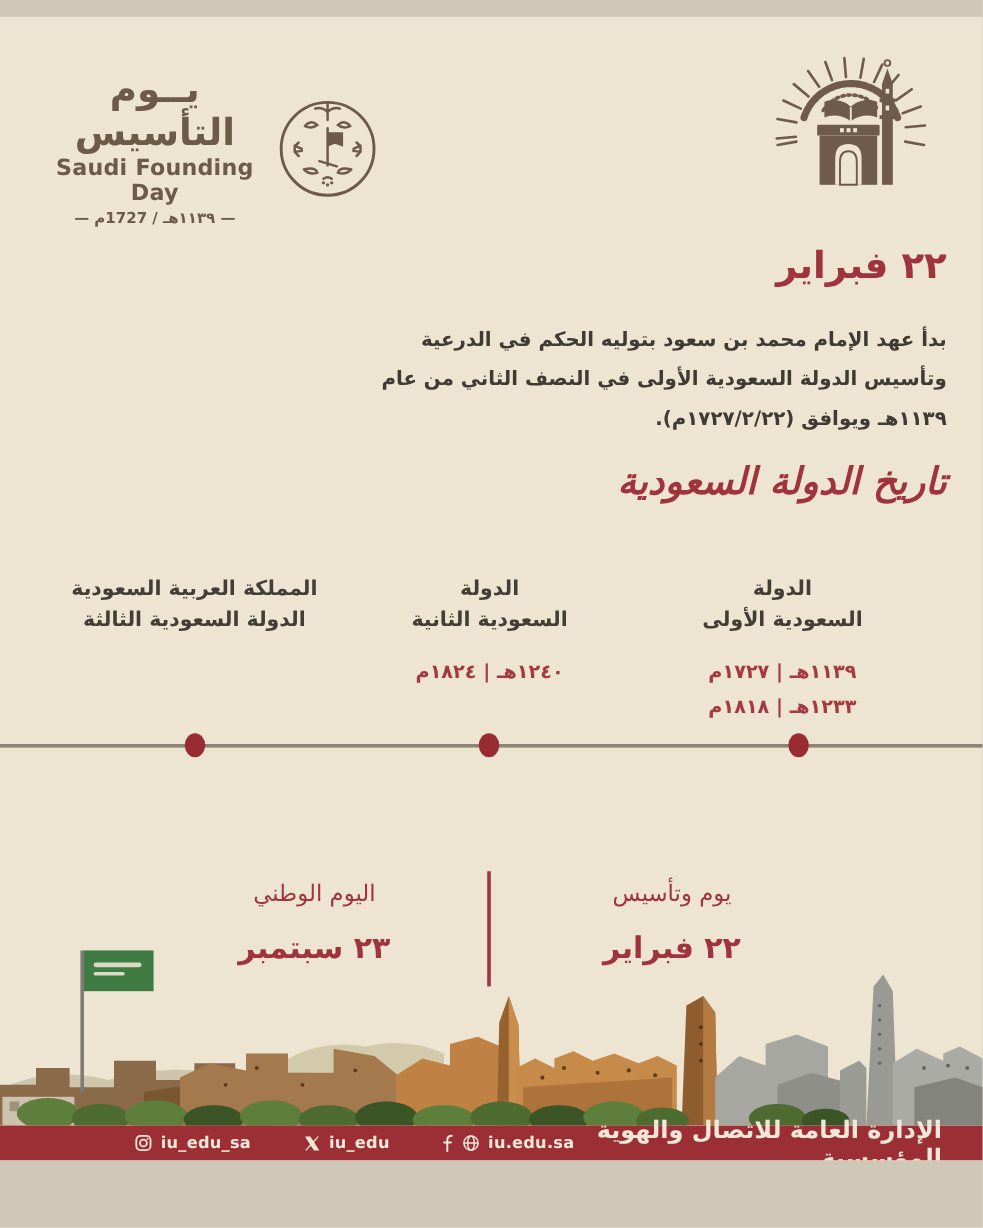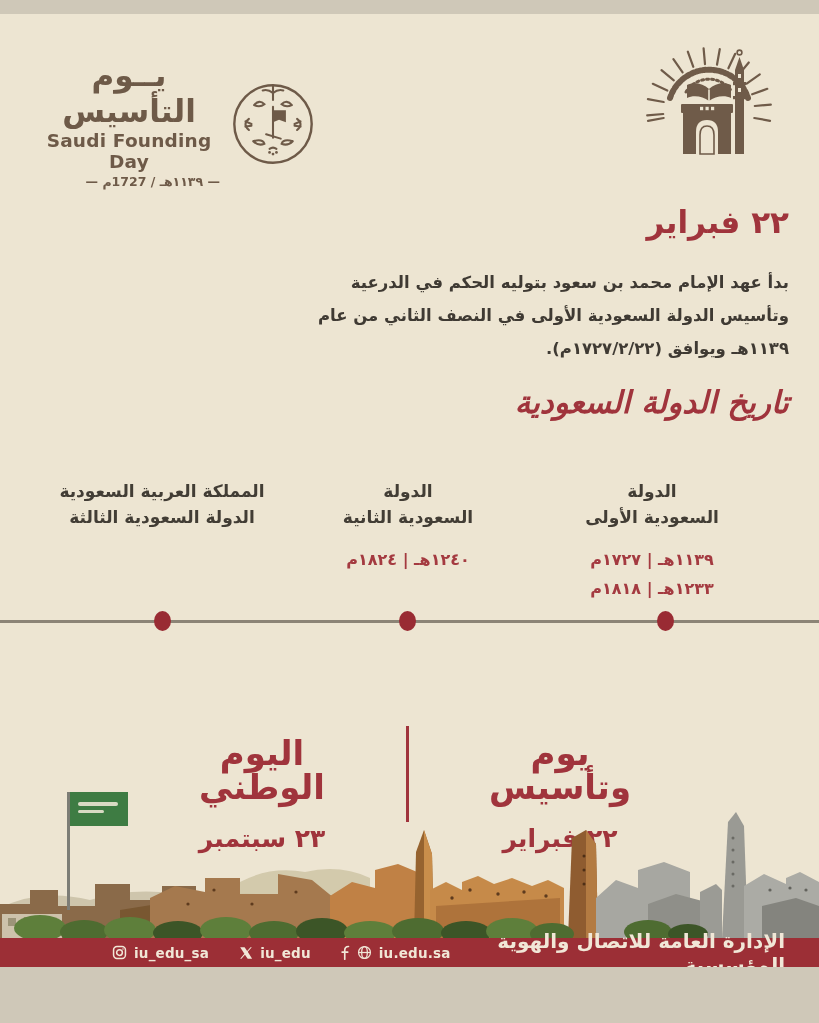--- a/index.html
+++ b/index.html
@@ -7,21 +7,21 @@
   .poster {
     position: relative; width: 819px; height: 953px;
     margin: 14px auto; background: #EDE5D2; overflow: hidden;
   }
 
   
   .founding-logo { position: absolute; left: 38px; top: 44px; display: flex; align-items: center; gap: 10px; color: #6E5A48; }
   .founding-logo .texts { width: 182px; text-align: center; direction: rtl; }
   .calligraphy { font-size: 31px; font-weight: bold; line-height: 1.15; letter-spacing: 0; }
   .eng-title { font-size: 18.5px; font-weight: bold; letter-spacing: .2px; direction: ltr; margin-top: 1px; }
-  .logo-dates { font-size: 12.5px; font-weight: bold; direction: rtl; margin-top: 2px; text-align: right; }
+  .logo-dates { font-size: 12.5px; font-weight: bold; direction: rtl; margin-top: 2px; }
   .emblem-svg { display: block; }
 
   .univ-logo { position: absolute; right: 44px; top: 26px; }
 
   
   .feb-title {
     position: absolute; right: 30px; top: 190px; width: 500px;
     direction: rtl; text-align: right;
     font-size: 31px; font-weight: bold; color: #A0343C;
   }
@@ -48,37 +48,37 @@
   .col-third .state-dates { margin-top: 26px; }
 
   .timeline-line { position: absolute; left: 0; top: 606px; width: 819px; height: 3px; background: #8C8476; }
   .timeline-dot { position: absolute; width: 17px; height: 20px; border-radius: 50%; background: #992B33; top: 597px; }
   .dot-first  { left: 657px; }
   .dot-second { left: 399px; }
   .dot-third  { left: 154px; }
 
   
   .day-block { position: absolute; top: 722px; width: 210px; text-align: center; direction: rtl; color: #A0343C; }
-  .day-block .day-title { font-size: 34px; font-weight: bold; line-height: 1; }
+  .day-block .day-title { font-size: 19px; font-weight: normal; line-height: 1; }
   .day-block .day-date  { font-size: 25px; font-weight: bold; margin-top: 22px; line-height: 1; }
   .founding-day-block { left: 455px; }
   .national-day-block { left: 157px; }
   .days-divider { position: absolute; left: 406px; top: 712px; width: 3px; height: 96px; background: #A0343C; }
 
   
   .diriyah-wrap { position: absolute; left: 0; bottom: 29px; width: 819px; height: 152px; }
   .diriyah-wrap svg { display: block; }
 
   
   .footer-bar {
     position: absolute; left: 0; bottom: 0; width: 819px; height: 29px;
     background: #9C2F36; display: flex; align-items: center;
     justify-content: space-between; padding: 0 34px 0 112px;
   }
-  .social-row { display: flex; align-items: center; gap: 30px; justify-content: space-between; }
+  .social-row { display: flex; align-items: center; gap: 44px; justify-content: space-between; }
   .social-item { display: flex; align-items: center; gap: 7px; color: #F1E7D7; font-size: 13.5px; font-weight: bold; letter-spacing: .2px; }
   .social-item svg { display: block; }
   .footer-dept { color: #F1E7D7; font-size: 20px; font-weight: bold; direction: rtl; }
 </style>
 </head>
 <body>
 
 <div class="poster">
 
   <div class="founding-logo">

